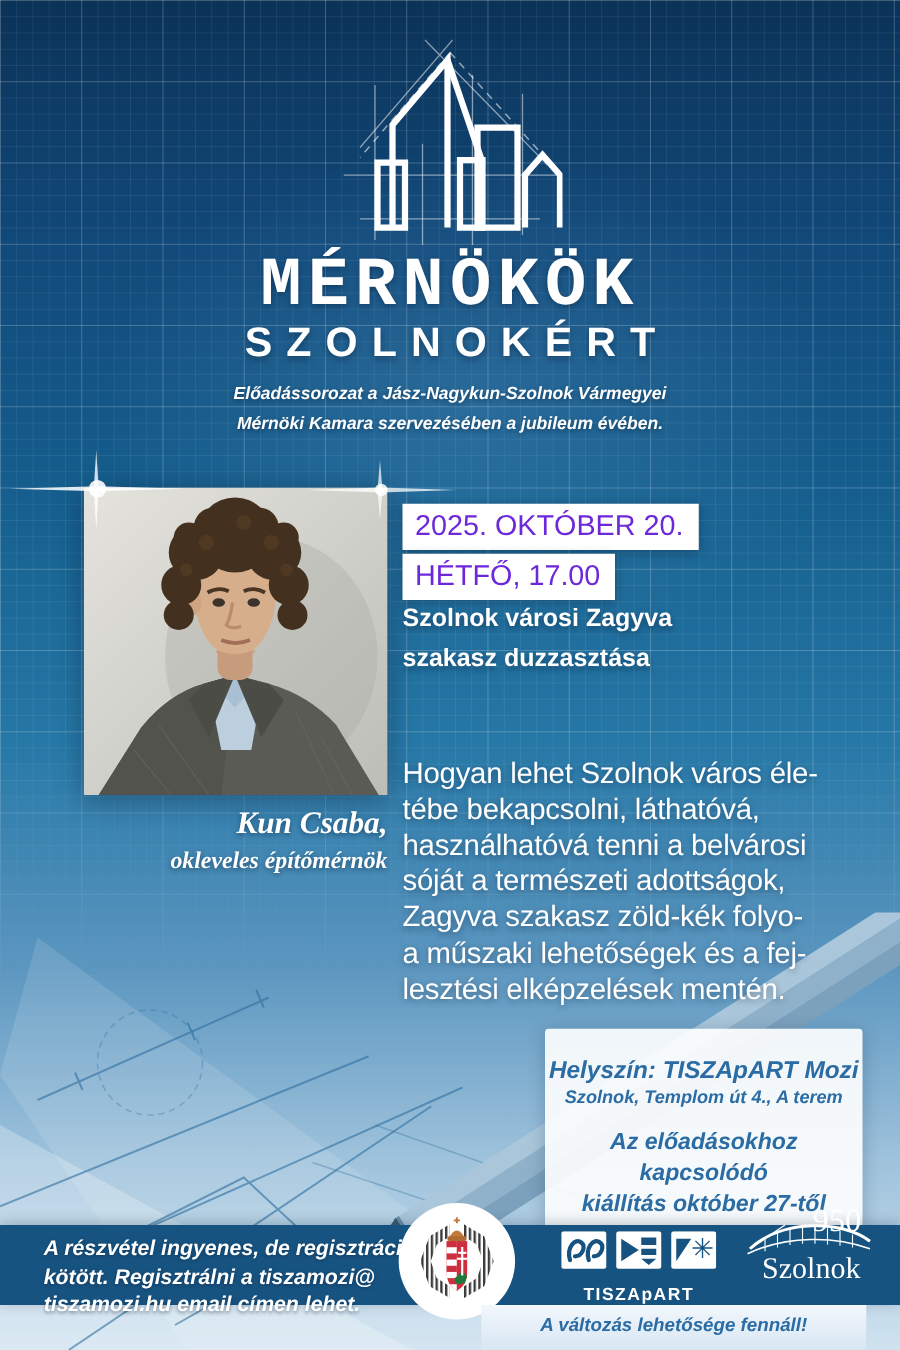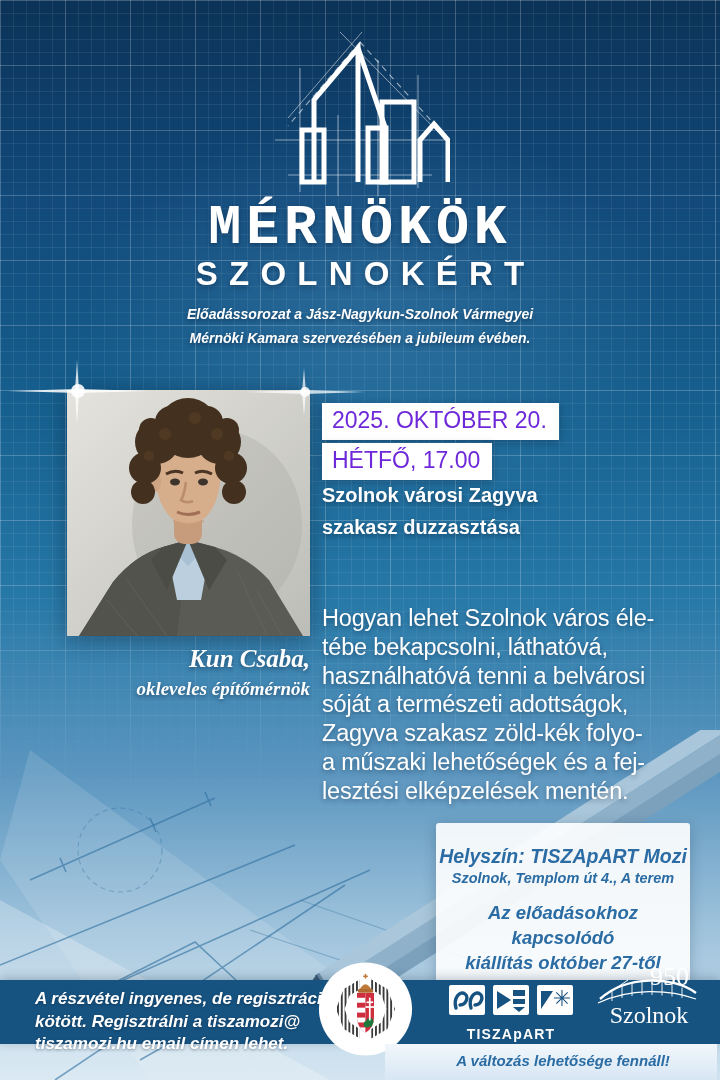--- a/index.html
+++ b/index.html
@@ -54,21 +54,21 @@
   .registration{position:absolute;left:35px;top:988px;color:#fff;font-size:17px;font-weight:700;
     font-style:italic;line-height:22.5px;text-shadow:0 1px 3px rgba(0,20,45,.4);}
   .emblem{position:absolute;left:318px;top:961px;width:95px;height:96px;}
   .tiszapart{position:absolute;left:446px;top:985px;width:130px;text-align:center;}
   .tp-label{margin-top:3px;color:#fff;font-size:14px;font-weight:800;letter-spacing:1.2px;}
   .szolnok{position:absolute;left:596px;top:962px;width:106px;text-align:center;color:#fff;}
   .sz-950{position:absolute;left:54px;top:0;font-family:"Liberation Serif",serif;font-size:26px;}
   .sz-bridge{position:absolute;left:0;top:10px;}
   .sz-name{position:absolute;left:0;top:40px;width:106px;font-family:"Liberation Serif",serif;font-size:24px;}
   .tagline-strip{position:absolute;left:385px;top:1044px;width:308px;height:36px;
-    background:linear-gradient(180deg,#f2f7fc,#d7e6f3);padding-left:24px;}
+    background:linear-gradient(180deg,#f2f7fc,#d7e6f3);}
   .tagline{width:100%;text-align:center;line-height:34px;color:#2a6ca3;font-size:15px;
     font-weight:700;font-style:italic;}
 </style>
 </head>
 <body>
 
 <div class="poster">
 
   <div class="grid"></div>
   <div class="glow"></div>

